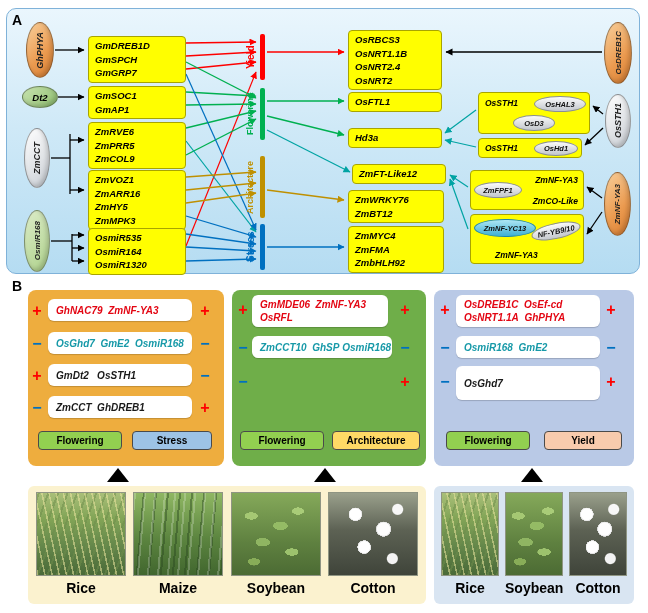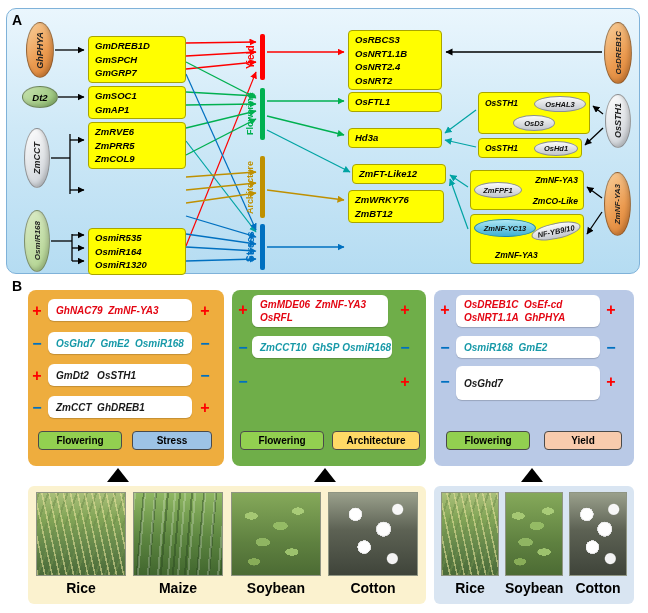--- a/index.html
+++ b/index.html
@@ -187,20 +187,26 @@
   </div>
   <div class="ybox" style="left:88px;top:86px;width:98px;">
     <div class="gene">GmSOC1</div>
     <div class="gene">GmAP1</div>
   </div>
   <div class="ybox" style="left:88px;top:122px;width:98px;">
     <div class="gene">ZmRVE6</div>
     <div class="gene">ZmPRR5</div>
     <div class="gene">ZmCOL9</div>
   </div>
+  <div class="ybox" style="left:88px;top:170px;width:98px;">
+    <div class="gene">ZmVOZ1</div>
+    <div class="gene">ZmARR16</div>
+    <div class="gene">ZmHY5</div>
+    <div class="gene">ZmMPK3</div>
+  </div>
   <div class="ybox" style="left:88px;top:228px;width:98px;">
     <div class="gene">OsmiR535</div>
     <div class="gene">OsmiR164</div>
     <div class="gene">OsmiR1320</div>
   </div>
 
   <div class="vbar" style="left:260px;top:34px;height:46px;background:#ff0000;"></div>
   <div class="vlabel" style="left:243px;top:34px;height:46px;color:#ff0000;">Yield</div>
   <div class="vbar" style="left:260px;top:88px;height:52px;background:#00b050;"></div>
   <div class="vlabel" style="left:243px;top:86px;height:56px;color:#00b050;font-size:9px;">Flowering</div>
@@ -221,20 +227,25 @@
   <div class="ybox" style="left:348px;top:128px;width:94px;">
     <div class="gene">Hd3a</div>
   </div>
   <div class="ybox" style="left:352px;top:164px;width:94px;">
     <div class="gene">ZmFT-Like12</div>
   </div>
   <div class="ybox" style="left:348px;top:190px;width:96px;">
     <div class="gene">ZmWRKY76</div>
     <div class="gene">ZmBT12</div>
   </div>
+  <div class="ybox" style="left:348px;top:226px;width:96px;">
+    <div class="gene">ZmMYC4</div>
+    <div class="gene">ZmFMA</div>
+    <div class="gene">ZmbHLH92</div>
+  </div>
 
   <div class="ybox complex" style="left:478px;top:92px;width:112px;height:42px;">
     <span class="cx-text" style="left:6px;top:5px;">OsSTH1</span>
     <span class="goval" style="right:3px;top:3px;width:52px;height:16px;">OsHAL3</span>
     <span class="goval" style="left:34px;top:22px;width:42px;height:16px;">OsD3</span>
   </div>
   <div class="ybox complex" style="left:478px;top:138px;width:104px;height:20px;">
     <span class="cx-text" style="left:6px;top:4px;">OsSTH1</span>
     <span class="goval" style="right:3px;top:2px;width:44px;height:15px;">OsHd1</span>
   </div>

